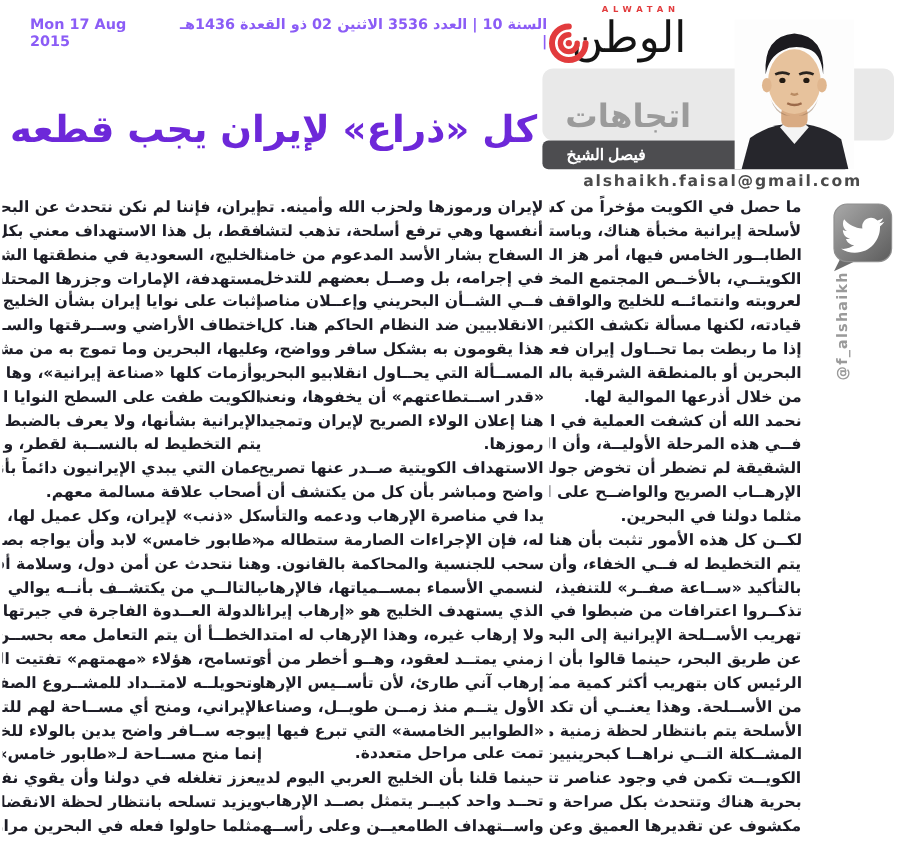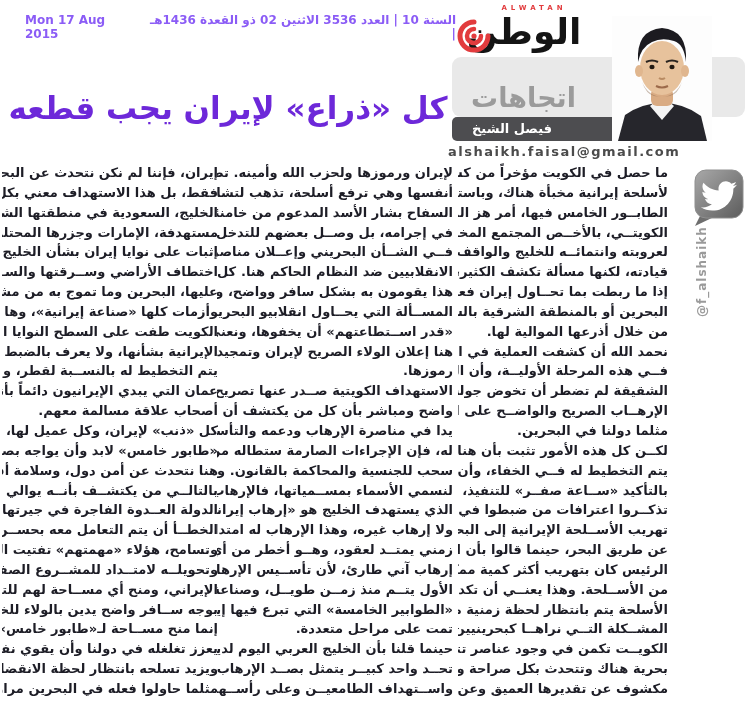--- a/index.html
+++ b/index.html
@@ -7,35 +7,35 @@
         font-family:"DejaVu Sans",sans-serif;}
   
   .dateline{position:absolute;left:25px;top:13px;width:431px;display:flex;
             justify-content:space-between;align-items:center;font-size:12px;
             font-weight:600;color:#8b5cf6;}
   .dateline .ar{direction:rtl;letter-spacing:0;}
   
   .logo{position:absolute;left:458px;top:4px;width:134px;height:52px;text-align:center;}
   .logo-en{font-size:7px;letter-spacing:4px;color:#e23b3d;font-weight:700;
            padding-left:18px;}
-  .logo-ar{direction:rtl;font-size:36px;font-weight:700;color:#141414;line-height:40px;
+  .logo-ar{direction:rtl;font-size:36px;font-weight:400;color:#141414;line-height:40px;
            padding-right:2px;}
   .logo-swirl{position:absolute;left:-2px;bottom:-2px;}
   
   .graybox{position:absolute;left:452px;top:57px;width:293px;height:60px;
            background:#e9e9e9;border-radius:9px;}
   .section-title{position:absolute;left:471px;top:82px;font-size:27px;font-weight:700;
                  color:#9b9b9b;direction:rtl;}
   .namebar{position:absolute;left:452px;top:117px;width:257px;height:24px;
            background:#4d4d50;border-radius:5px;color:#fff;font-size:13px;
            font-weight:700;direction:rtl;text-align:left;line-height:24px;
-           padding:0 0 0 0;}
+           padding:0 0 0 0;font-family:Liberation Serif, serif;}
   .namebar span{margin-left:20px;}
   .avatar{position:absolute;left:612px;top:16px;width:100px;height:125px;}
-  .email{position:absolute;left:448px;top:144px;font-size:13px;font-weight:700;
+  .email{position:absolute;left:486px;top:144px;font-size:13px;font-weight:700;
          letter-spacing:1.5px;color:#4b4b4b;}
   
   .headline{position:absolute;left:0;top:90px;width:456px;text-align:center;
             direction:rtl;font-size:31px;font-weight:900;color:#6d28d9;}
   
   .tw-badge{position:absolute;left:692px;top:168px;width:54px;height:62px;cursor:pointer;}
   .tw-handle{position:absolute;left:654px;top:262px;width:96px;height:14px;
              transform:rotate(-90deg);transform-origin:center;font-size:12px;
              font-weight:600;color:#9a9a9a;letter-spacing:1px;text-align:left;}
   

